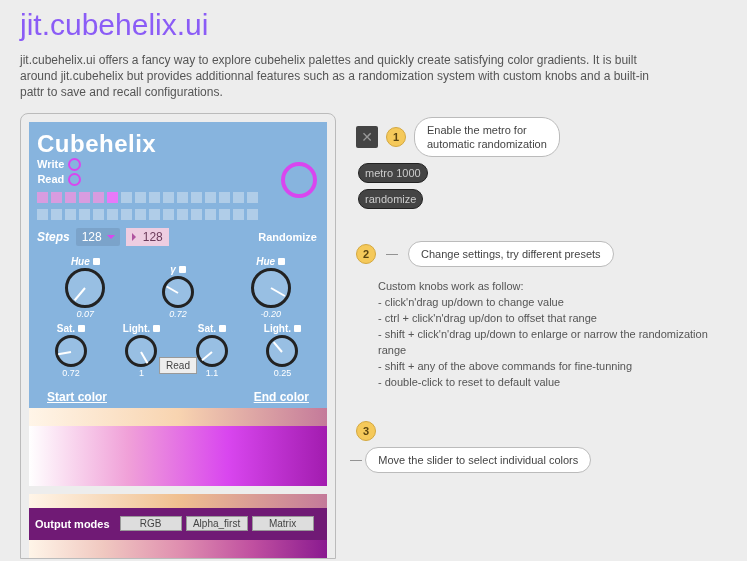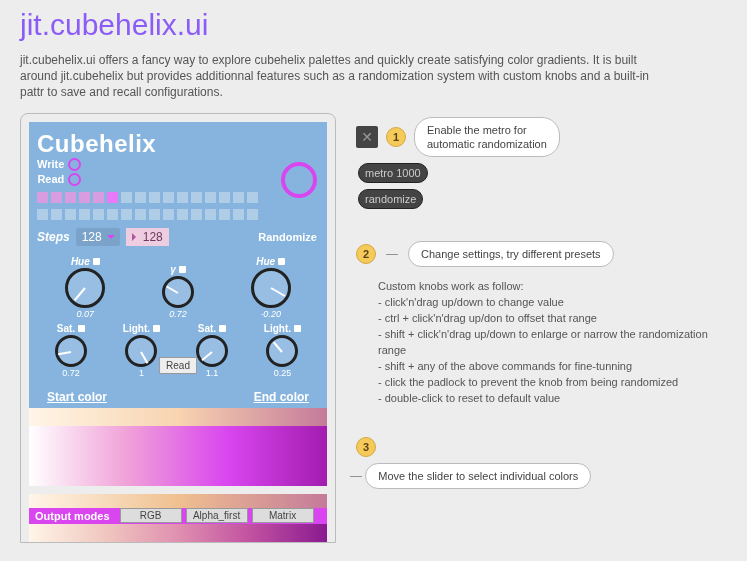--- a/index.html
+++ b/index.html
@@ -40,21 +40,21 @@
 .knob.big { width: 40px; height: 40px; }
 .knob.big:after { height: 16px; }
 .k-val { color: #fff; font-size: 9px; }
 .knob-row1 { margin-bottom: 4px; font-style: italic; }
 .gamma-col { margin-top: 8px; }
 .flip-btn { background: #eee; border: 1px solid #999; padding: 2px 6px; font-size: 10px; position: absolute; left: 50%; transform: translateX(-50%); bottom: 8px; }
 .color-labels { display: flex; justify-content: space-between; color: #fff; font-size: 12px; font-weight: bold; padding: 0 18px 4px 18px; background: #87b4de; text-decoration: underline; }
 .grad1 { height: 18px; background: linear-gradient(to right, #fff5e8, #f8d4b0, #c47a9a); }
 .grad2 { height: 60px; background: linear-gradient(to right, #fff, #f0a0d8, #d946ef, #a21caf); }
 .slider-area { height: 14px; background: linear-gradient(to right, #fff5e8, #f0c090, #c47a9a); position: relative; margin-top: 8px; }
-.out-row { display: flex; align-items: center; background: #d946ef; height: 16px; }
+.out-row { display: flex; align-items: center; background: #701a75; height: 32px; }
 .out-label { color: #fff; font-size: 11px; font-weight: bold; padding: 0 6px; }
 .out-btn { background: #ddd; border: 1px solid #999; padding: 1px 0; font-size: 10px; width: 62px; text-align: center; margin-left: 4px; }
 .grad3 { height: 18px; background: linear-gradient(to right, #fff5e8, #f0c8c0, #e090b0, #c050a0, #8a1a90); }
 .right-side { flex: 1; position: relative; padding-top: 4px; }
 .step-badge { width: 20px; height: 20px; background: #f5c95a; border-radius: 50%; display: inline-flex; align-items: center; justify-content: center; font-size: 11px; font-weight: bold; color: #5a4410; border: 1px solid #d4a840; }
 .max-box { display: inline-block; background: #444; color: #ccc; padding: 3px 6px; font-size: 11px; border-radius: 10px; border: 1px solid #222; }
 .toggle-x { width: 22px; height: 22px; background: #444; display: inline-flex; align-items: center; justify-content: center; color: #999; font-size: 14px; border-radius: 2px; vertical-align: middle; }
 .tooltip { display: inline-block; background: #fff; border: 1px solid #bbb; border-radius: 18px; padding: 5px 12px; font-size: 11px; line-height: 1.3; }
 .row-1 { display: flex; align-items: center; gap: 8px; }
 .step1-group { position: relative; }
@@ -234,21 +234,20 @@
           <span class="step-badge">2</span>
           <span style="color:#888">—</span>
           <span class="tooltip">Change settings, try different presets</span>
         </div>
         <div class="help-text">
           <div>Custom knobs work as follow:</div>
           <div>- click'n'drag up/down to change value</div>
           <div>- ctrl + click'n'drag up/don to offset that range</div>
           <div>- shift + click'n'drag up/down to enlarge or narrow the randomization range</div>
           <div>- shift + any of the above commands for fine-tunning</div>
-          <div>- click the padlock to prevent the knob from being randomized</div>
           <div>- double-click to reset to default value</div>
         </div>
       </div>
 
       <div class="step3-block">
         <div class="step2-row">
           <span class="step-badge">3</span>
         </div>
         <div style="margin-top:6px; margin-left:-6px;">
           <span style="color:#888">—</span>

